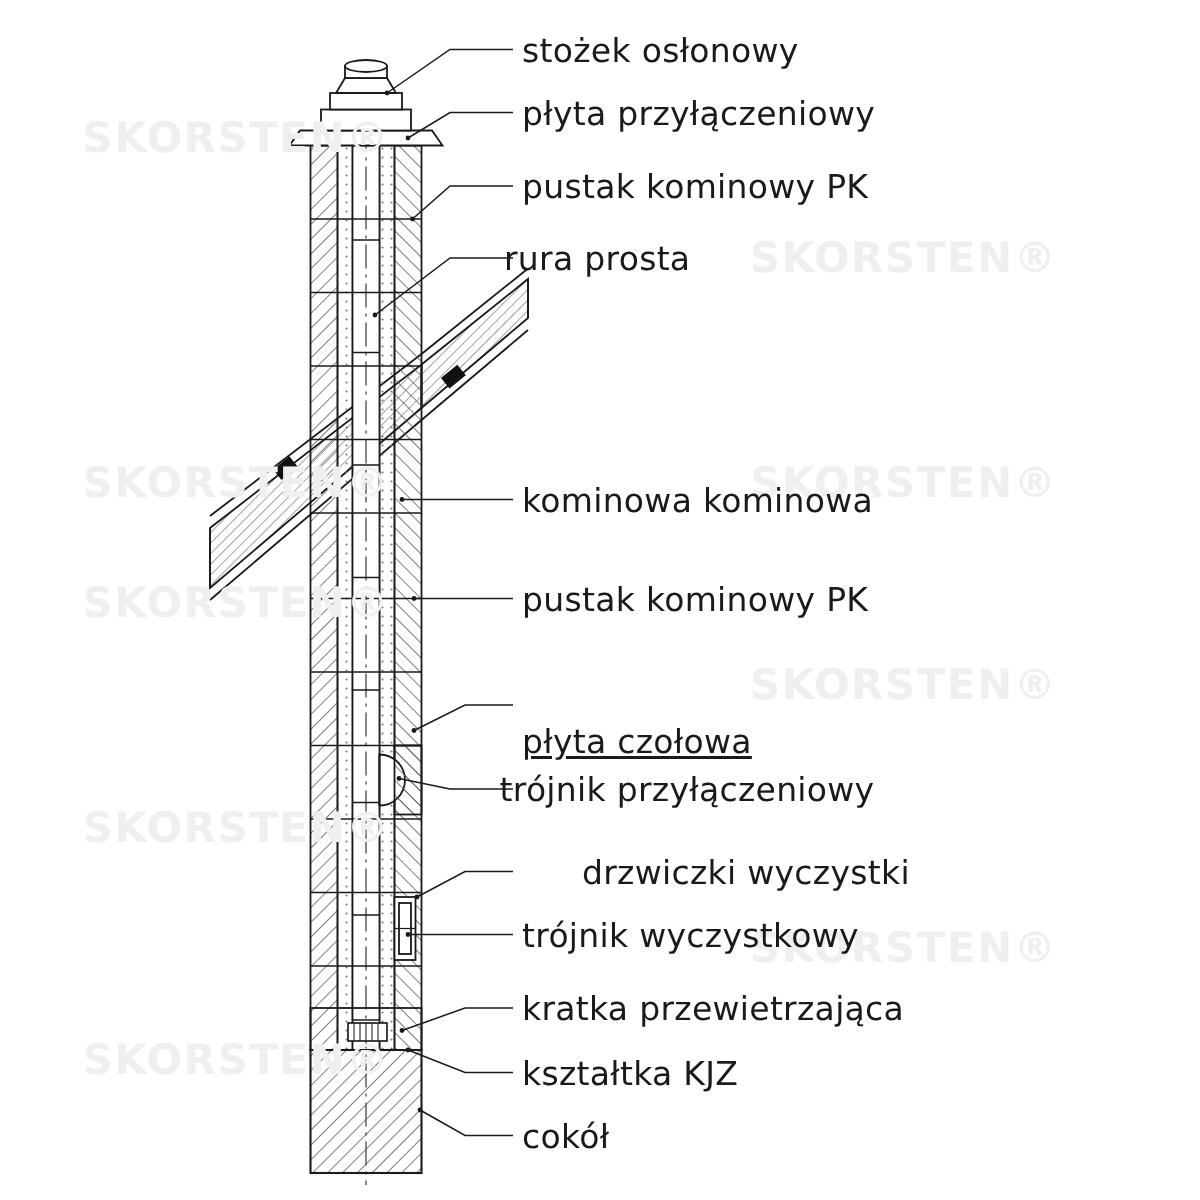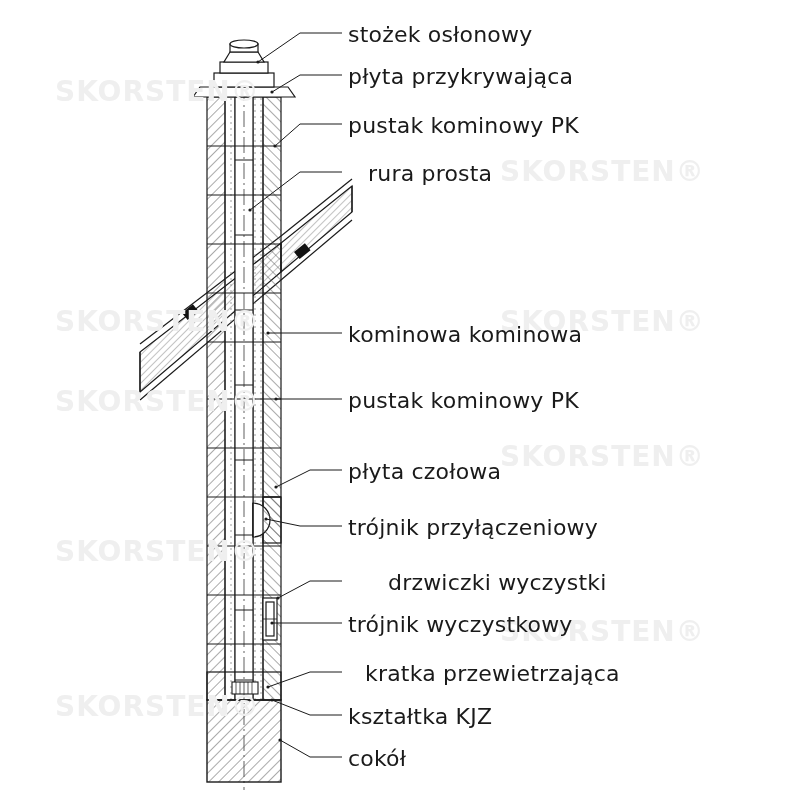--- a/index.html
+++ b/index.html
@@ -199,27 +199,27 @@
       <div class="wm" style="left: 55px; top: 305px;">SKORSTEN®</div>
       <div class="wm" style="left: 500px; top: 305px;">SKORSTEN®</div>
       <div class="wm" style="left: 55px; top: 385px;">SKORSTEN®</div>
       <div class="wm" style="left: 500px; top: 440px;">SKORSTEN®</div>
       <div class="wm" style="left: 55px; top: 535px;">SKORSTEN®</div>
       <div class="wm" style="left: 500px; top: 615px;">SKORSTEN®</div>
       <div class="wm" style="left: 55px; top: 690px;">SKORSTEN®</div>
     </div>
   <div id="labels">
       <div class="callout-label" style="left: 348px; top: 22px;">stożek osłonowy</div>
-      <div class="callout-label" style="left: 348px; top: 64px;">płyta przykrywająca</div>
+      <div class="callout-label" style="left: 348px; top: 64px;">płyta przyłączeniowy</div>
       <div class="callout-label" style="left: 348px; top: 113px;">pustak kominowy PK</div>
-      <div class="callout-label" style="left: 368px; top: 161px;">rura prosta</div>
+      <div class="callout-label" style="left: 336px; top: 161px;">rura prosta</div>
       <div class="callout-label" style="left: 348px; top: 322px;">kominowa kominowa</div>
       <div class="callout-label" style="left: 348px; top: 388px;">pustak kominowy PK</div>
-      <div class="callout-label" style="left: 348px; top: 459px;">płyta czołowa</div>
-      <div class="callout-label" style="left: 348px; top: 515px;">trójnik przyłączeniowy</div>
+      <div class="callout-label" style="left: 348px; top: 483px; text-decoration: underline;">płyta czołowa</div>
+      <div class="callout-label" style="left: 333px; top: 515px;">trójnik przyłączeniowy</div>
       <div class="callout-label" style="left: 348px; top: 570px; margin-left: 40px;">drzwiczki wyczystki</div>
       <div class="callout-label" style="left: 348px; top: 612px;">trójnik wyczystkowy</div>
-      <div class="callout-label" style="left: 348px; top: 661px; margin-left: 17px;">kratka przewietrzająca</div>
+      <div class="callout-label" style="left: 348px; top: 661px;">kratka przewietrzająca</div>
       <div class="callout-label" style="left: 348px; top: 704px;">kształtka KJZ</div>
       <div class="callout-label" style="left: 348px; top: 746px;">cokół</div>
     </div>
 
 </div>
 
 </body></html>

